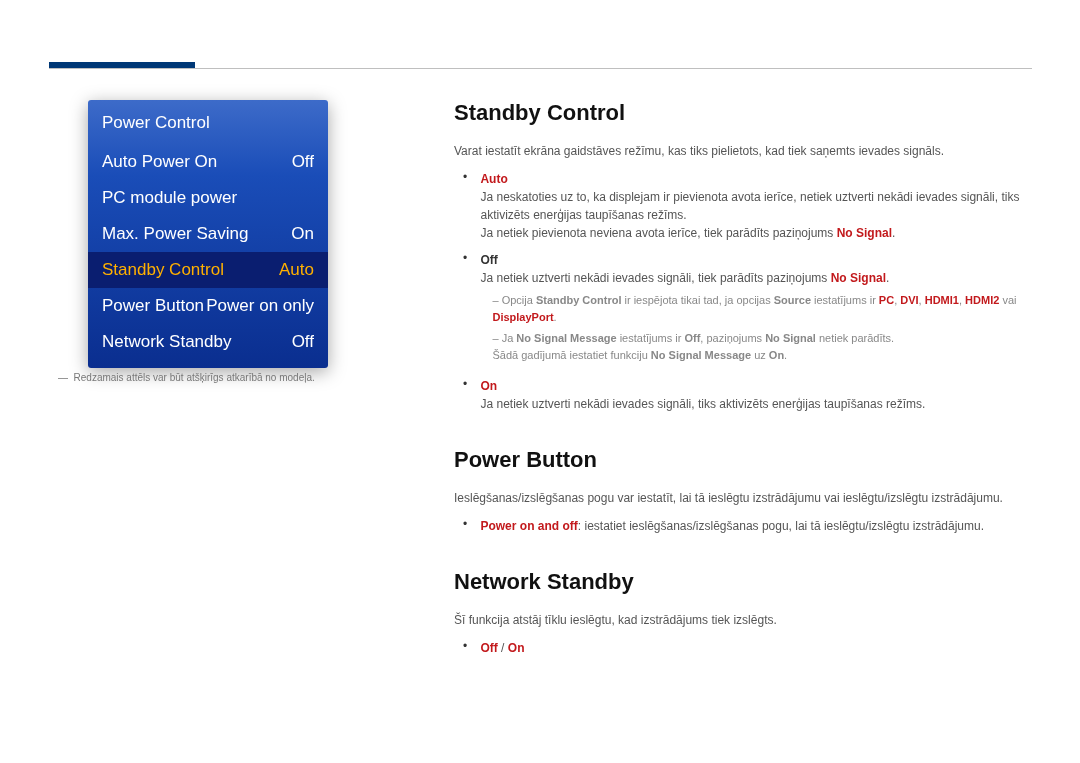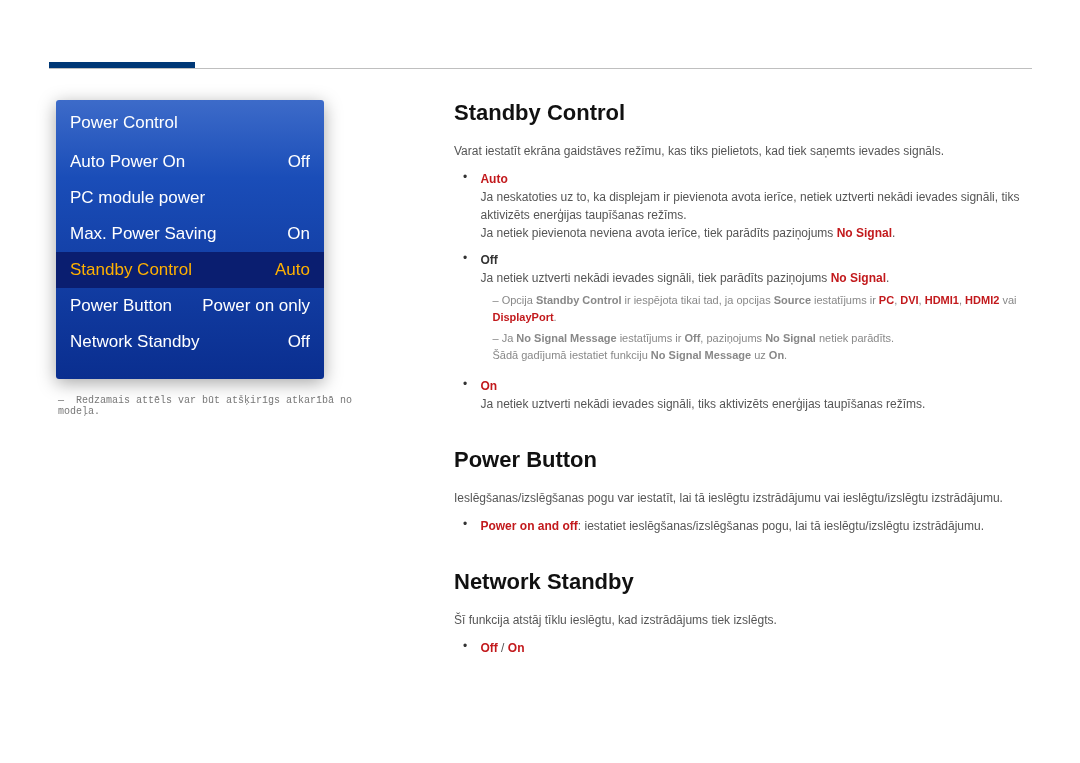--- a/index.html
+++ b/index.html
@@ -31,26 +31,27 @@
     position: absolute;
     top: 100px;
     left: 56px;
     width: 976px;
     display: flex;
     gap: 70px;
   }
   .left { width: 328px; flex-shrink: 0; }
   .right { flex: 1; }
   .menu {
-    width: 268px;
+    width: 240px;
     background: linear-gradient(180deg, #3d6bc9 0%, #1a4db8 28%, #0a2e8f 100%);
     border-radius: 3px;
     box-shadow: 0 4px 18px rgba(0,0,0,.35);
-    padding-bottom: 19px;
+    padding-bottom: 8px;
     overflow: hidden;
+    margin-left: 32px;
   }
   .menu-title {
     color: #fff;
     font-size: 17px;
     font-weight: 400;
     padding: 13px 14px 11px;
   }
   .menu-row {
     display: flex;
     justify-content: space-between;
@@ -59,22 +60,21 @@
     color: #fff;
     padding: 8px 14px;
   }
   .menu-row.selected {
     background: #0a1e70;
     color: #ffb000;
   }
   .caption {
     font-size: 10px;
     color: #777;
-    margin: 16px 0 0 2px;
-    font-family: Liberation Mono, monospace;
+    margin: 4px 0 0 2px;
   }
   h2 {
     font-size: 22px;
     font-weight: 700;
     color: #111;
     margin: 0 0 16px 0;
   }
   h2.pb { margin-top: 34px; }
   h2.ns { margin-top: 34px; }
   p.lead { font-size: 12px; color: #555; margin-bottom: 10px; }

